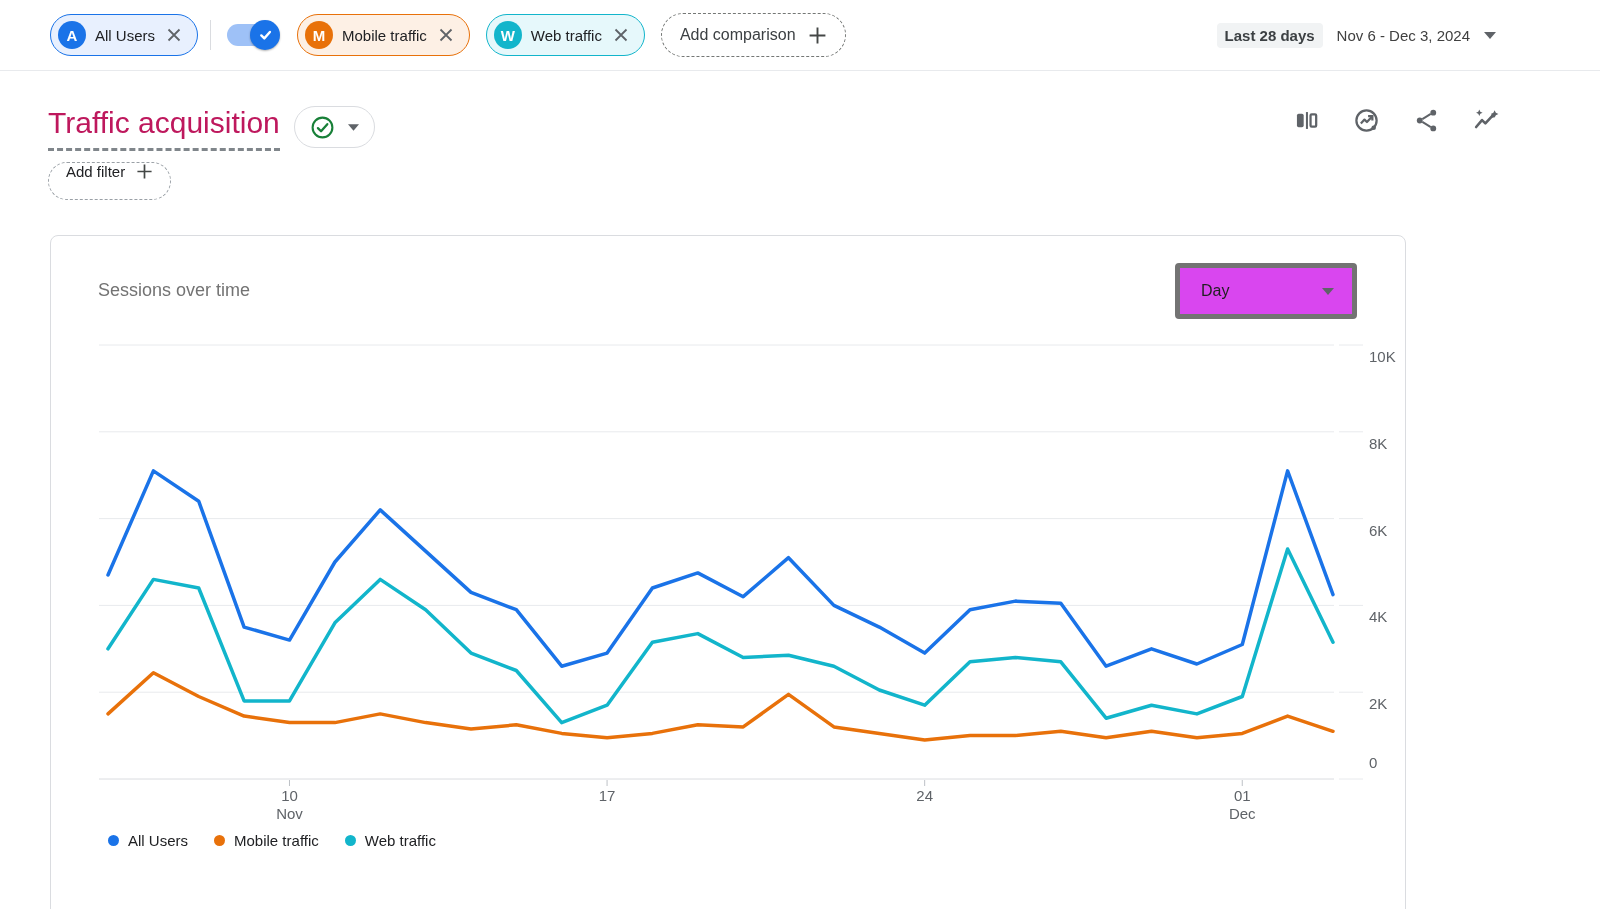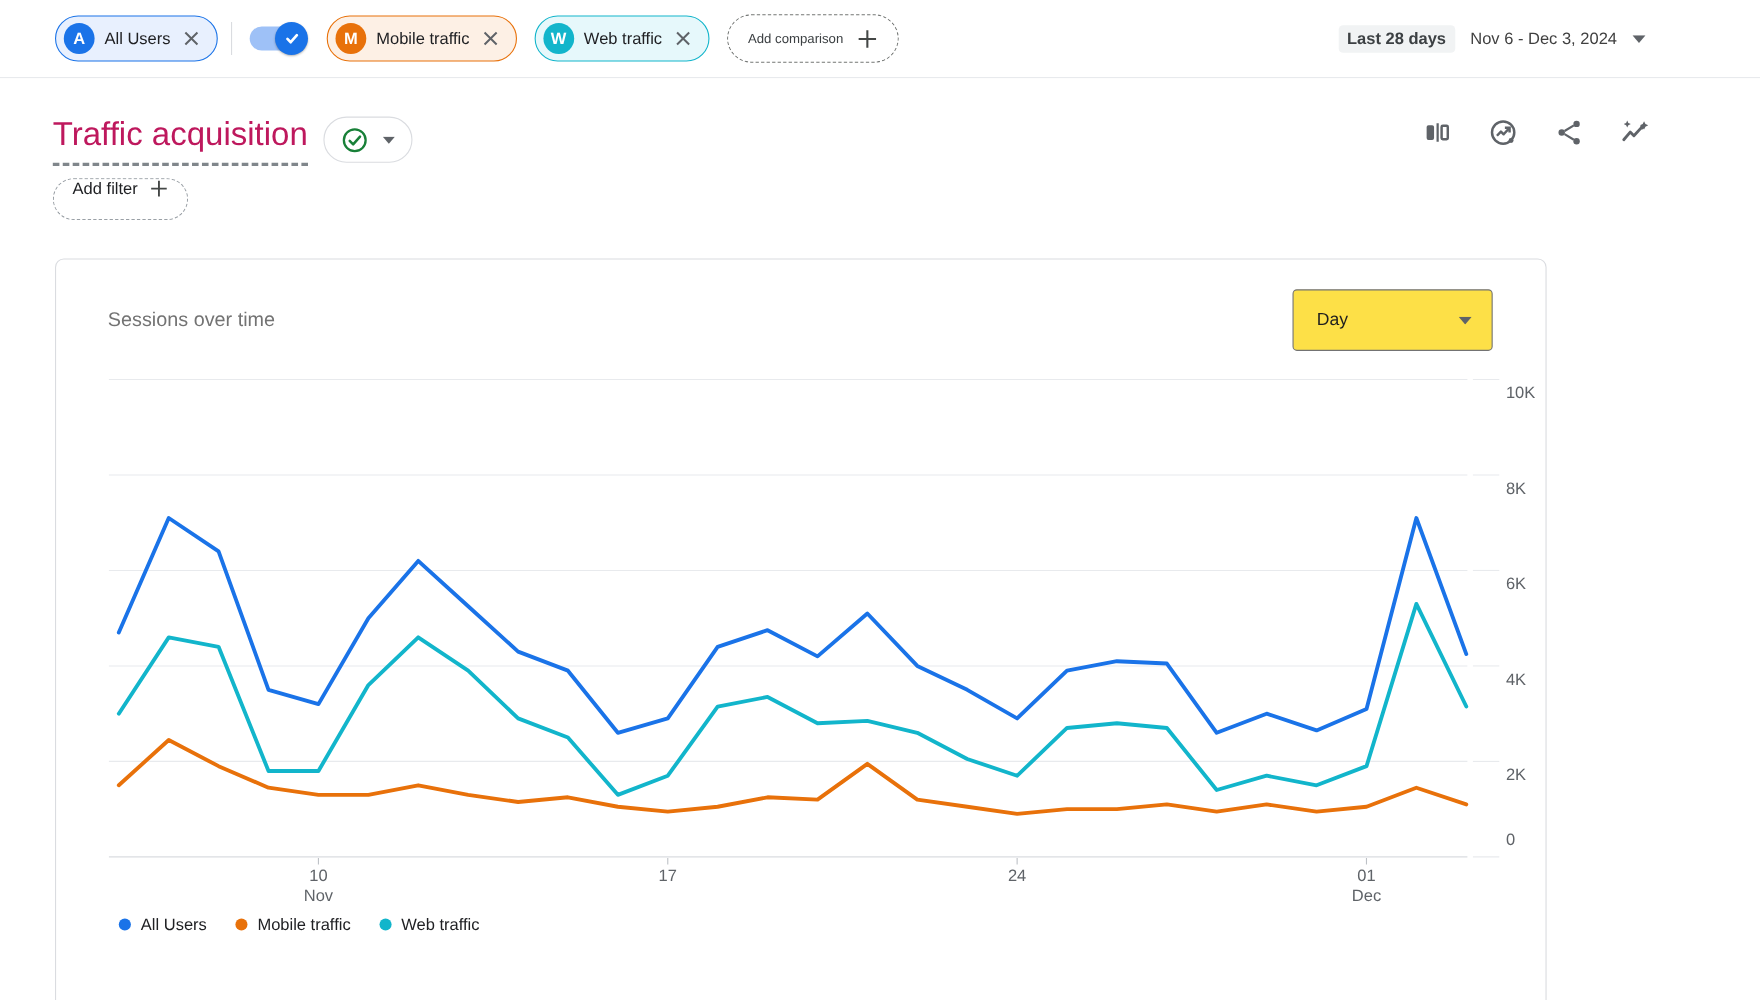--- a/index.html
+++ b/index.html
@@ -18,21 +18,21 @@
   .xbtn { background:none; border:none; cursor:pointer; display:flex; padding:2px; }
   .vdivider { width:1px; height:30px; background:#dadce0; margin-left:12px; }
   .toggle { position:relative; width:48px; height:22px; margin-left:16px; cursor:pointer; }
   .toggle-track { width:48px; height:22px; border-radius:11px; background:#9ec1f7; }
   .toggle-thumb { position:absolute; right:-5px; top:-4px; width:30px; height:30px;
     border-radius:50%; background:#1a73e8; display:flex; align-items:center; justify-content:center;
     box-shadow:0 1px 2px rgba(0,0,0,.3); }
   .chip-m { margin-left:22px; } .chip-w { margin-left:16px; }
   .add-comparison { margin-left:16px; display:flex; align-items:center; gap:12px;
     height:44px; padding:0 18px; border:1px dashed #747775; border-radius:22px;
-    background:#fff; font-size:12px; font-weight:500; color:#3c4043; cursor:pointer;
+    background:#fff; font-size:16px; font-weight:500; color:#3c4043; cursor:pointer;
     font-family:inherit; white-space:nowrap; }
   .date-area { margin-left:auto; display:flex; align-items:center; gap:14px; cursor:pointer; }
   .date-badge { background:#f1f3f4; color:#3c4043; font-size:15px; font-weight:600;
     padding:4px 8px; border-radius:4px;text-align:right; }
   .date-text { font-size:15px; color:#404040; white-space:nowrap; }
 
   
   .report-header { position:absolute; left:48px; top:71px; right:0; }
   .title-row { display:flex; align-items:center; gap:14px; margin-top:32px; }
   .page-title { font-size:30px; font-weight:400; color:#be185d; line-height:40px;
@@ -44,22 +44,22 @@
     background:#fff; font-size:15px; font-weight:500; color:#202124; cursor:pointer;
     font-family:inherit; }
   .toolbar-icons { position:absolute; right:100px; top:36px; display:flex; gap:33px; }
   .icon-btn { background:none; border:none; cursor:pointer; padding:0; display:flex; }
 
   
   .card { position:absolute; left:50px; top:235px; width:1356px; height:700px;
     border:1px solid #dadce0; border-radius:8px; background:#fff; }
   .card-title { position:absolute; left:47px; top:44px; font-size:18px; color:#737373; }
   .day-select { position:absolute; left:1124px; top:27px; width:182px; height:56px;
-    border:1px solid #737373; border-radius:4px; display:flex; align-items:center;
-    padding:0 18px 0 21px; cursor:pointer; background:#fde047; }
+    border:5px solid #737373; border-radius:4px; display:flex; align-items:center;
+    padding:0 18px 0 21px; cursor:pointer; background:#d946ef; }
   .day-select span { font-size:16px; color:#1f1f1f; flex:1; }
   #chart-svg { position:absolute; left:0; top:100px; width:1356px; height:490px; }
   #chart-svg text { font-family:"Liberation Sans", sans-serif; }
   .legend { position:absolute; left:57px; top:596px; display:flex; gap:26px; align-items:center; }
   .legend-item { display:flex; align-items:center; gap:9px; font-size:15px; color:#202124; }
   .legend-dot { width:11px; height:11px; border-radius:50%; }
 </style>
 </head>
 <body>
 

